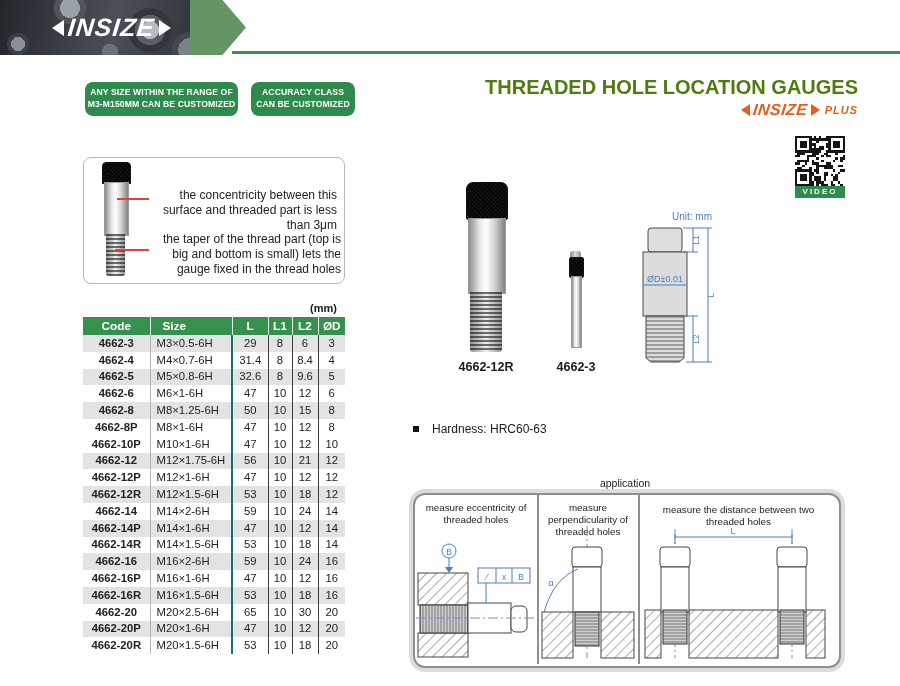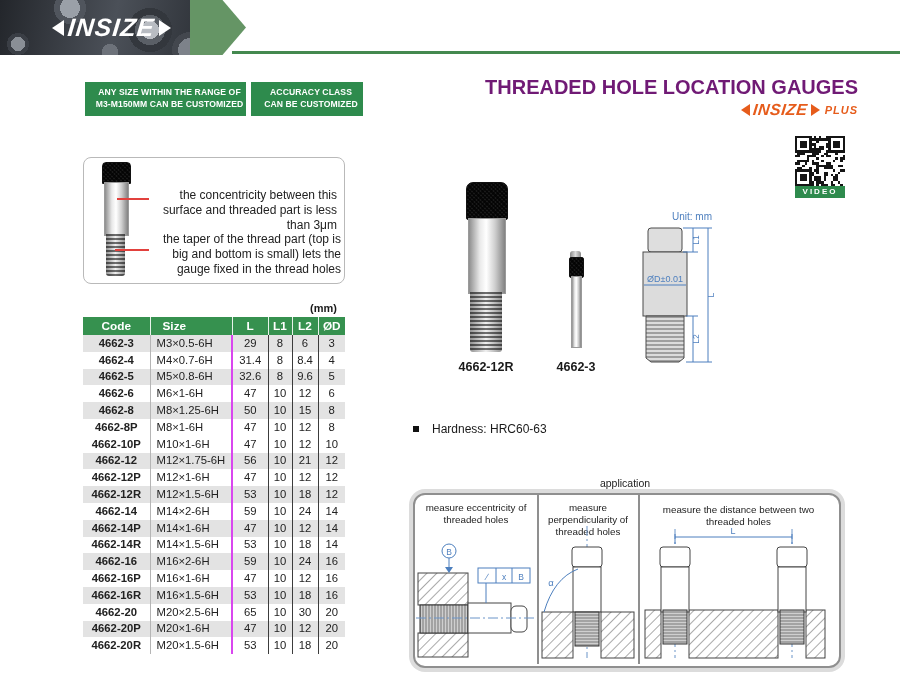--- a/index.html
+++ b/index.html
@@ -18,29 +18,29 @@
   .banner-arrow{position:absolute;left:190px;top:0;width:56px;height:55px;background:#659565;
     clip-path:polygon(0 0,58% 0,100% 50%,58% 100%,0 100%);}
   .banner-logo{position:absolute;left:52px;top:13px;display:flex;align-items:center;gap:4px;color:#fff;}
   .logo-word{font-style:italic;font-weight:800;font-size:25px;letter-spacing:1px;transform:skewX(-6deg);}
   .tri{width:0;height:0;border-style:solid;display:inline-block;}
   .tri-l{border-width:8px 12px 8px 0;border-color:transparent currentColor transparent transparent;}
   .tri-r{border-width:8px 0 8px 12px;border-color:transparent transparent transparent currentColor;}
   .banner-line{position:absolute;left:232px;top:51px;width:668px;height:3px;background:#44894f;}
 
   
-  .badge{position:absolute;background:#2e8b4d;color:#fff;border-radius:0;
+  .badge{position:absolute;background:#2e8b4d;color:#fff;border-radius:8px;
     display:flex;flex-direction:column;justify-content:center;text-align:center;
-    font-weight:bold;font-size:8.6px;line-height:1.35;letter-spacing:.1px;padding-left:8px;}
+    font-weight:bold;font-size:8.6px;line-height:1.35;letter-spacing:.1px;}
   #badge1{left:85px;top:82px;width:153px;height:34px;}
   #badge2{left:251px;top:82px;width:104px;height:34px;}
 
   
   .page-title{position:absolute;left:420px;top:76px;width:438px;text-align:right;
-    font-size:20px;font-weight:bold;color:#701a75;}
+    font-size:20px;font-weight:bold;color:#4d7c0f;}
   .brand-plus{position:absolute;top:101px;left:420px;width:438px;display:flex;
     justify-content:flex-end;align-items:center;gap:3px;color:#e65c1b;}
   .brand-plus .logo-word{font-size:16px;letter-spacing:.5px;}
   .brand-plus .tri-l{border-width:6px 9px 6px 0;}
   .brand-plus .tri-r{border-width:6px 0 6px 9px;}
   .plus-word{font-style:italic;font-weight:800;font-size:11px;letter-spacing:1px;margin-left:2px;}
 
   
   .qr{position:absolute;left:795px;top:136px;width:50px;height:50px;background:#fff;
     display:grid;grid-template-columns:repeat(21,1fr);grid-template-rows:repeat(21,1fr);}
@@ -85,21 +85,21 @@
   table.spec col:nth-child(6){width:27px;}
   table.spec th{background:#36914f;color:#fff;font-weight:bold;font-size:11.8px;
     height:18px;padding:0;text-align:center;border-right:1px solid #e8f3ea;}
   table.spec th:nth-child(2){text-align:left;padding-left:12px;}
   table.spec th:last-child{border-right:none;}
   table.spec td{height:16.8px;padding:0;text-align:center;color:#222;line-height:1;}
   table.spec td.code{font-weight:bold;}
   table.spec td.size{text-align:left;padding-left:6px;}
   table.spec tr.odd td{background:#e3e3e3;}
   table.spec td:nth-child(2){border-left:1px solid #b5b5b5;}
-  table.spec td:nth-child(3){border-left:2px solid #d946ef;}
+  table.spec td:nth-child(3){border-left:2px solid #0f766e;}
   table.spec td:nth-child(4),table.spec td:nth-child(5),table.spec td:nth-child(6){border-left:1px solid #3c3c3c;}
 
   
   #p1-cap{left:466px;top:182px;width:40px;height:36px;border-radius:7px 7px 2px 2px;}
   #p1-body{left:468px;top:218px;width:36px;height:74px;}
   #p1-thread{left:470px;top:292px;width:32px;height:60px;}
   #p2-tip{position:absolute;left:570px;top:251px;width:11px;height:7px;border-radius:3px 3px 0 0;
     background:linear-gradient(90deg,#888,#ddd 50%,#888);}
   #p2-cap{left:569px;top:257px;width:13px;height:19px;border-radius:2px;}
   #p2-body{left:571px;top:276px;width:9px;height:70px;}

